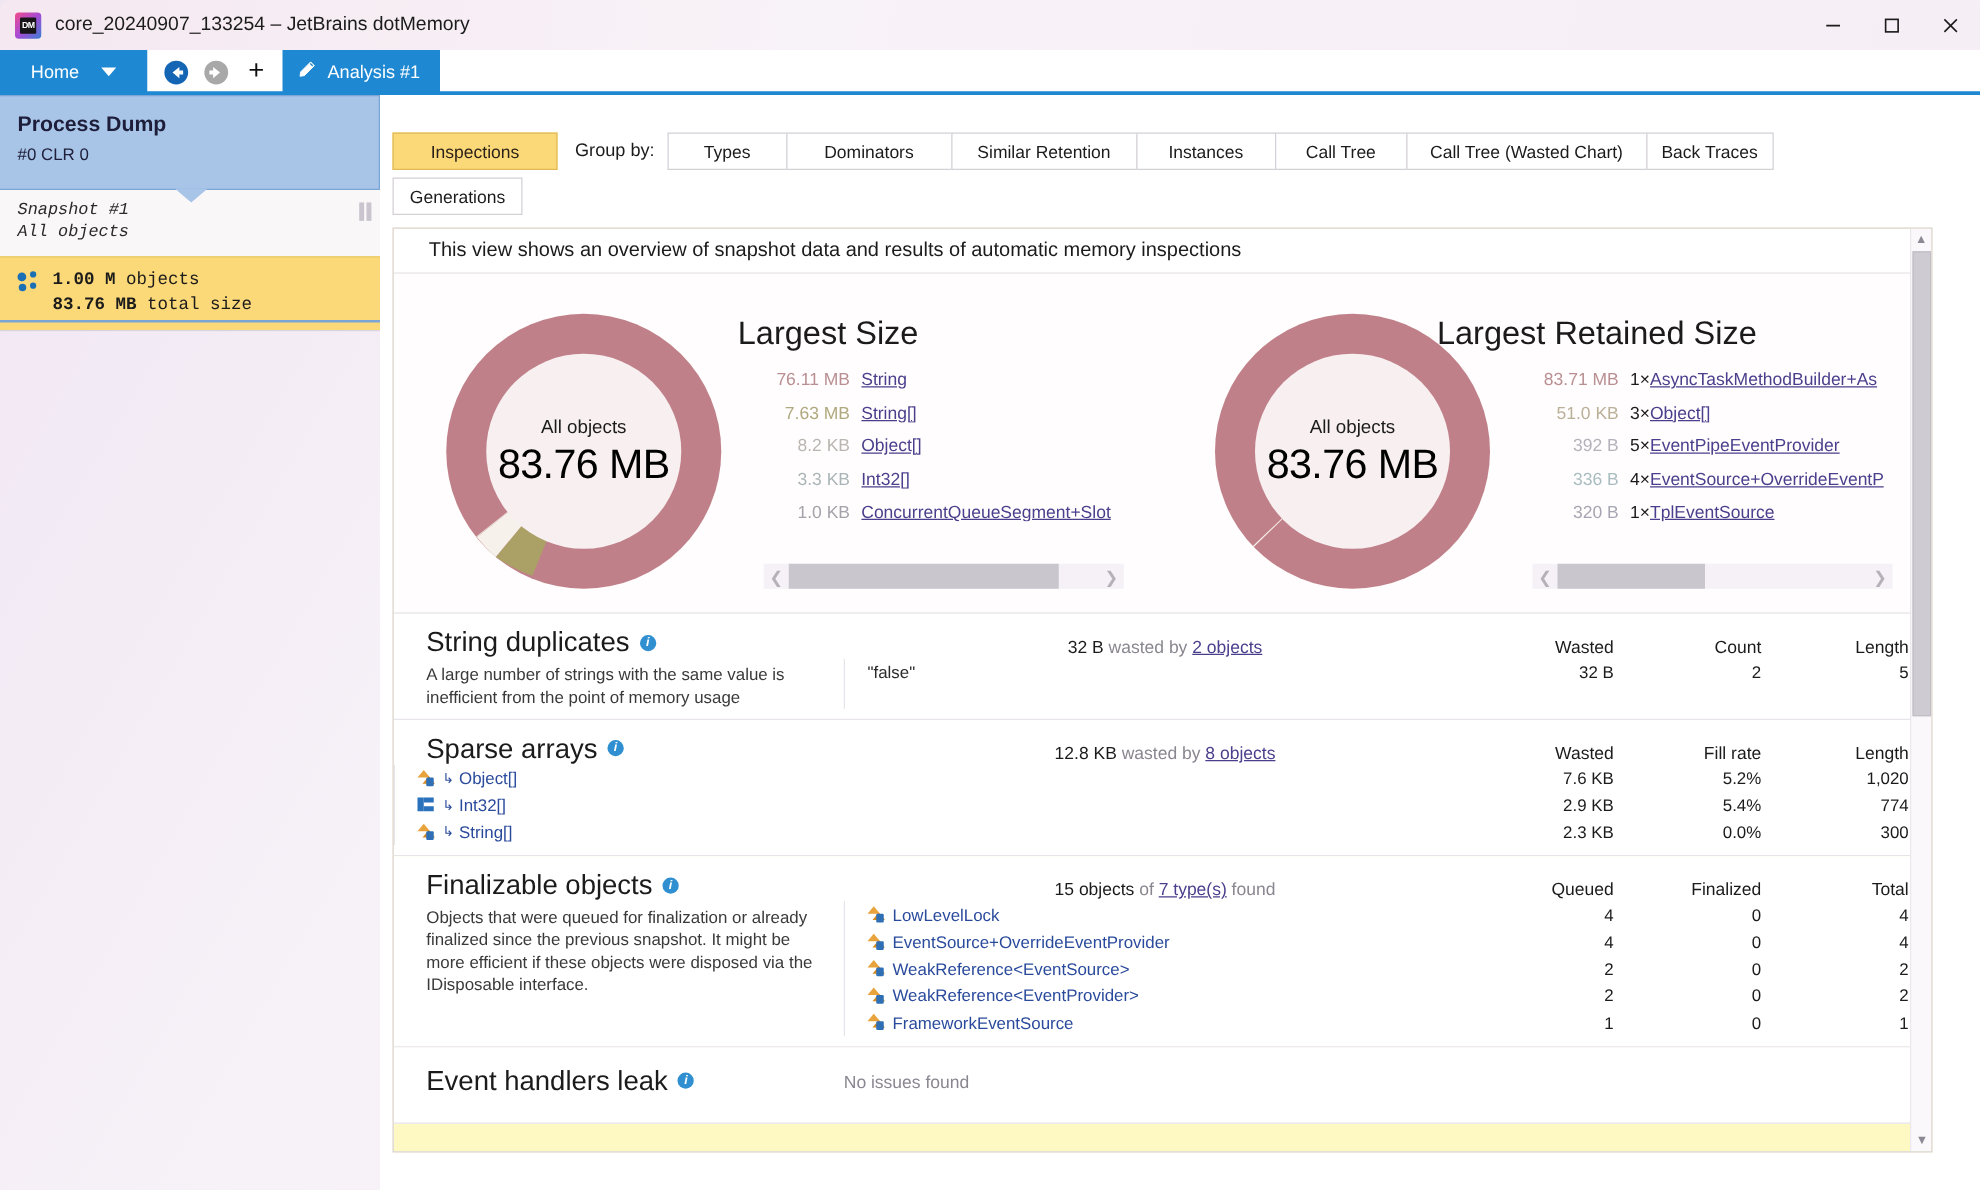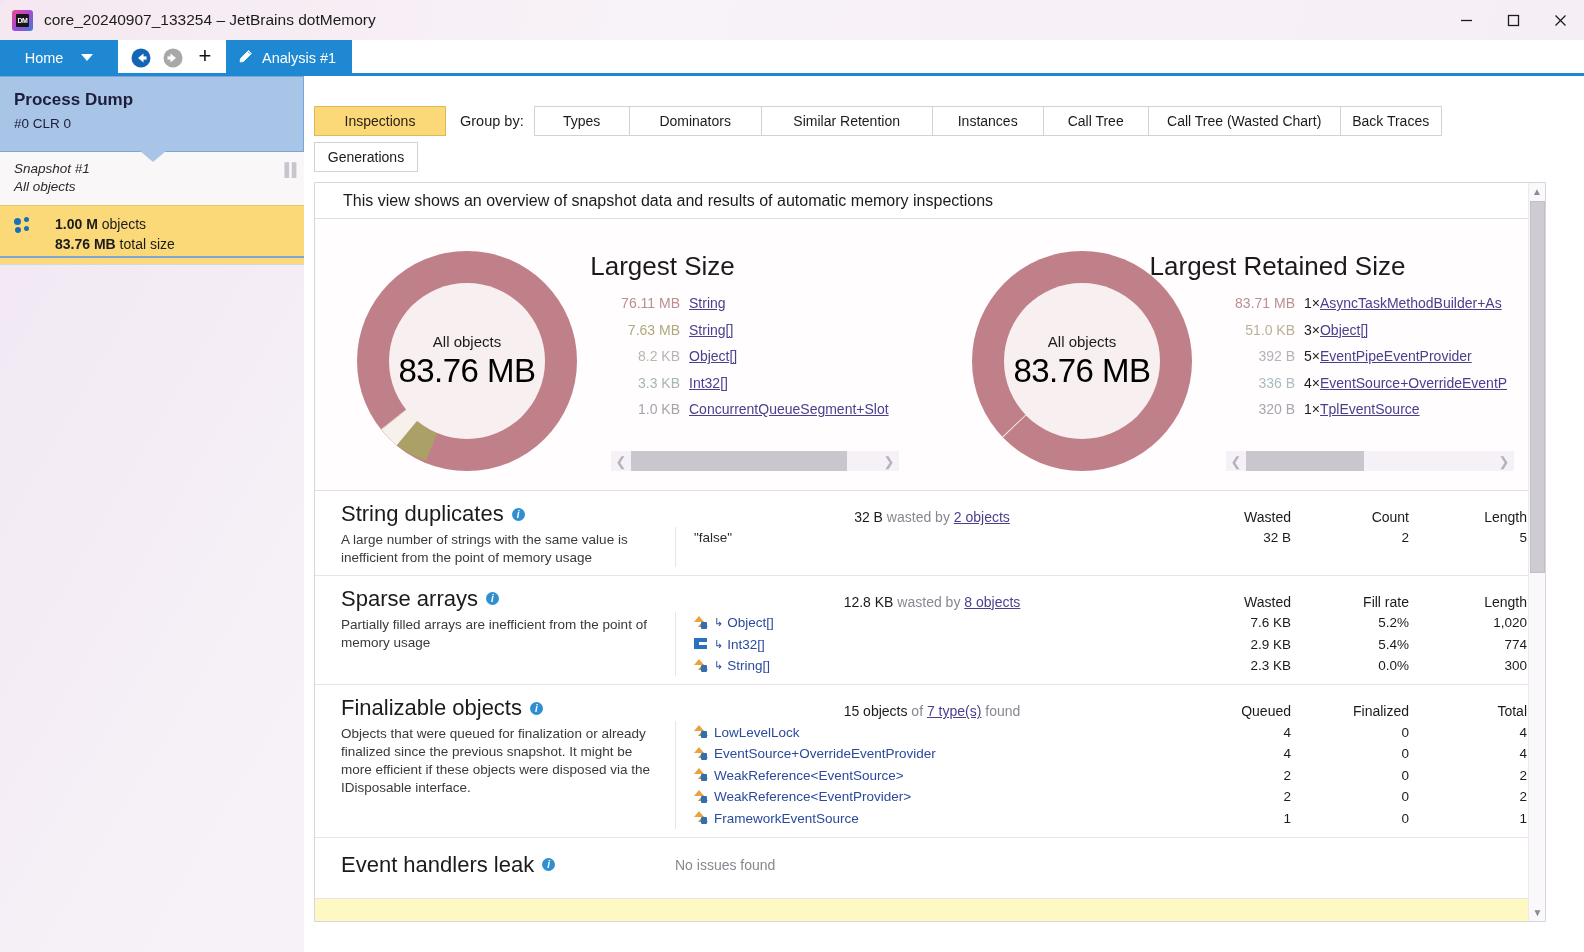--- a/index.html
+++ b/index.html
@@ -88,31 +88,31 @@
   }
   .proc-dump .pd-title { font-size: 17px; font-weight: bold; color: #1e1e3a; }
   .proc-dump .pd-sub { font-size: 13.5px; color: #20203c; margin-top: 6px; }
   .pd-notch {
     position: absolute; left: 140px; bottom: -11px; width: 0; height: 0;
     border-left: 13px solid transparent; border-right: 13px solid transparent;
     border-top: 11px solid #a8c5e8;
   }
   .snap-panel {
     width: 312px; background: #faf7f9;
-    border: 1px solid #d9d4dd; border-left: none; border-top: none;
+    border: 1px solid #d9d4dd; border-left: none; border-top: none; font-family: Liberation Mono, monospace;
   }
   .snap-head { padding: 9px 0 6px 14px; position: relative; }
   .snap-head .s1 { font-size: 13.5px; font-style: italic; color: #2a2a2a; }
   .snap-head .s2 { font-size: 13.5px; font-style: italic; color: #2a2a2a; margin-top: 3px; }
   .collapse-glyph {
     position: absolute; right: 12px; top: 10px; color: #c9c4cd; font-size: 13px; letter-spacing:-2px;
   }
   .objects-row {
     margin-top: 5px; background: #fcd978; border-top: 1px solid #e7c868;
-    padding: 8px 0 9px 14px; display: flex; align-items: flex-start; gap: 23px;
+    padding: 8px 0 9px 14px; display: flex; align-items: flex-start; gap: 10px;
   }
   .dots-icon { width: 18px; height: 18px; position: relative; margin-top: 3px; flex: 0 0 auto;}
   .dots-icon i { position: absolute; border-radius: 50%; background: #1a6fb5; display:block;}
   .dots-icon i:nth-child(1){ width:7px;height:7px; left:0; top:1px;}
   .dots-icon i:nth-child(2){ width:5px;height:5px; left:10px; top:0px;}
   .dots-icon i:nth-child(3){ width:6px;height:6px; left:1px; top:10px;}
   .dots-icon i:nth-child(4){ width:5px;height:5px; left:10px; top:9px;}
   .obj-lines { font-size: 14px; color: #1b1b1b; line-height: 1.45; }
   .obj-lines b { font-weight: bold; }
   .sidebar-bottom {
@@ -338,21 +338,21 @@
   <div class="sidebar-bottom"></div>
 
   <div class="content">
 
     <div class="content-toolbar">
       <div class="tb-row">
         <div class="btn sel btn-inspections">Inspections</div>
         <div class="grp-label">Group by:</div>
         <div class="btn" style="width:96px">Types</div>
         <div class="btn" style="width:133px;margin-left:-1px">Dominators</div>
-        <div class="btn" style="width:172px;margin-left:-1px">Similar Retention</div>
+        <div class="btn" style="width:149px;margin-left:-1px">Similar Retention</div>
         <div class="btn" style="width:112px;margin-left:-1px">Instances</div>
         <div class="btn" style="width:106px;margin-left:-1px">Call Tree</div>
         <div class="btn" style="width:193px;margin-left:-1px">Call Tree (Wasted Chart)</div>
         <div class="btn" style="width:102px;margin-left:-1px">Back Traces</div>
       </div>
       <div class="tb-row tb-row2">
         <div class="btn btn-generations">Generations</div>
       </div>
     </div>
 
@@ -495,21 +495,20 @@
           <div class="sec-summary">
             <span class="strong">12.8 KB</span><span> wasted by </span><span class="lnk">8 objects</span>
           </div>
           <div class="sec-cols">
             <div class="sec-col col-w1">Wasted</div>
             <div class="sec-col col-w2">Fill rate</div>
             <div class="sec-col col-w3">Length</div>
           </div>
         </div>
         <div class="sec-body">
-          <div class="sec-desc">Partially filled arrays are inefficient from the point of memory usage</div>
           <div class="sec-table">
             <div class="trow">
               <div class="tcell-name lnk">
                 <span class="ico ico-arr">
                     <i class="a"></i>
                     <i class="b"></i>
                     <i class="c"></i>
                   </span>
                 <span class="arr-glyph">↳</span>
                 <span>Object[]</span>

